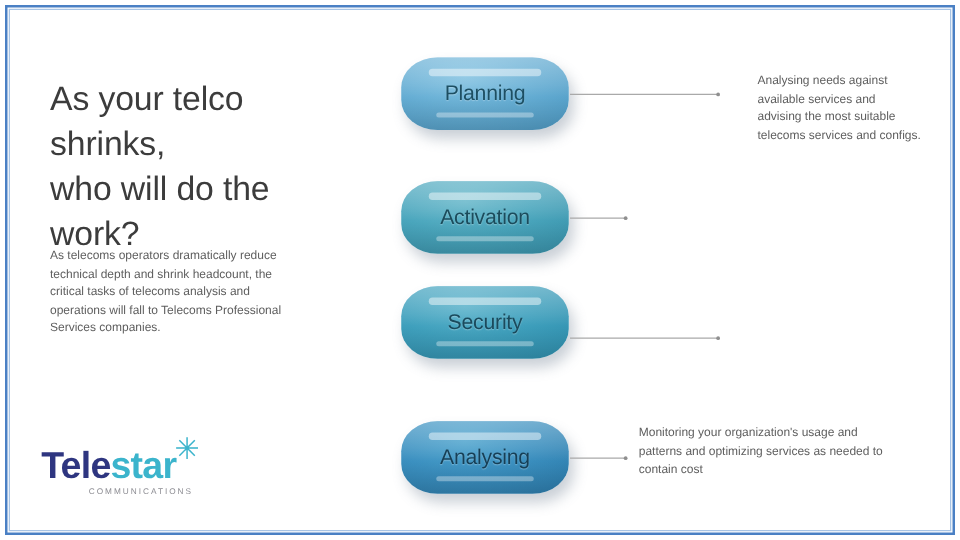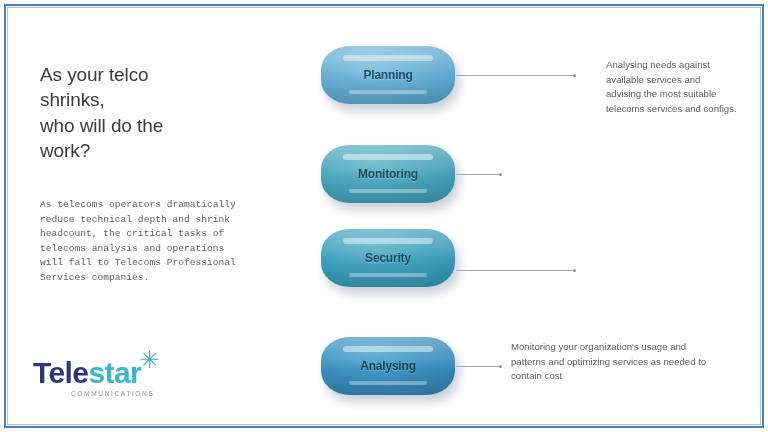--- a/index.html
+++ b/index.html
@@ -44,38 +44,37 @@
   }
 
   
   .left-col {
     position: absolute;
     left: 40px;
     top: 62px;
     width: 240px;
   }
   .headline {
-    font-size: 19px;
+    font-size: 27px;
     line-height: 1.33;
     color: #3c3c3c;
     font-weight: 400;
     letter-spacing: -0.1px;
     margin: 0;
     white-space: pre-line;
   }
   .body-copy {
     position: absolute;
     left: 40px;
     top: 198px;
     width: 200px;
     font-size: 9.6px;
     line-height: 1.52;
     color: #5e5e5e;
     margin: 0;
-    font-family: Liberation Mono, monospace;
   }
 
   
   .logo {
     position: absolute;
     left: 33px;
     top: 358px;
     width: 175px;
   }
   .logo-wordmark {
@@ -115,22 +114,22 @@
     border-radius: 29px / 24px;
     display: flex;
     align-items: center;
     justify-content: center;
     box-shadow: 4px 7px 11px rgba(90, 110, 130, 0.33);
     overflow: hidden;
   }
   .pill-label {
     position: relative;
     z-index: 3;
-    font-size: 12px;
-    font-weight: 700;
+    font-size: 17px;
+    font-weight: 400;
     letter-spacing: -0.2px;
     text-shadow: 0 1px 1px rgba(255,255,255,0.30);
   }
   .pill-hl-top {
     position: absolute;
     z-index: 2;
     left: 22px;
     right: 22px;
     top: 9px;
     height: 6px;
@@ -228,21 +227,21 @@
     <span class="pill-label">Planning</span>
   </div>
   <div class="connector" style="left:456px; top:75px; width:118px;"></div>
   <div class="connector-dot" style="left:573px; top:75px;"></div>
   <div class="desc desc-1">Analysing needs against available services and advising the most suitable telecoms services and configs.</div>
 
   <div class="pill pill-2">
     <div class="pill-sheen"></div>
     <div class="pill-hl-top"></div>
     <div class="pill-hl-bottom"></div>
-    <span class="pill-label">Monitoring</span>
+    <span class="pill-label">Activation</span>
   </div>
   <div class="connector" style="left:456px; top:174px; width:44px;"></div>
   <div class="connector-dot" style="left:499px; top:174px;"></div>
 
   <div class="pill pill-3">
     <div class="pill-sheen"></div>
     <div class="pill-hl-top"></div>
     <div class="pill-hl-bottom"></div>
     <span class="pill-label">Security</span>
   </div>

